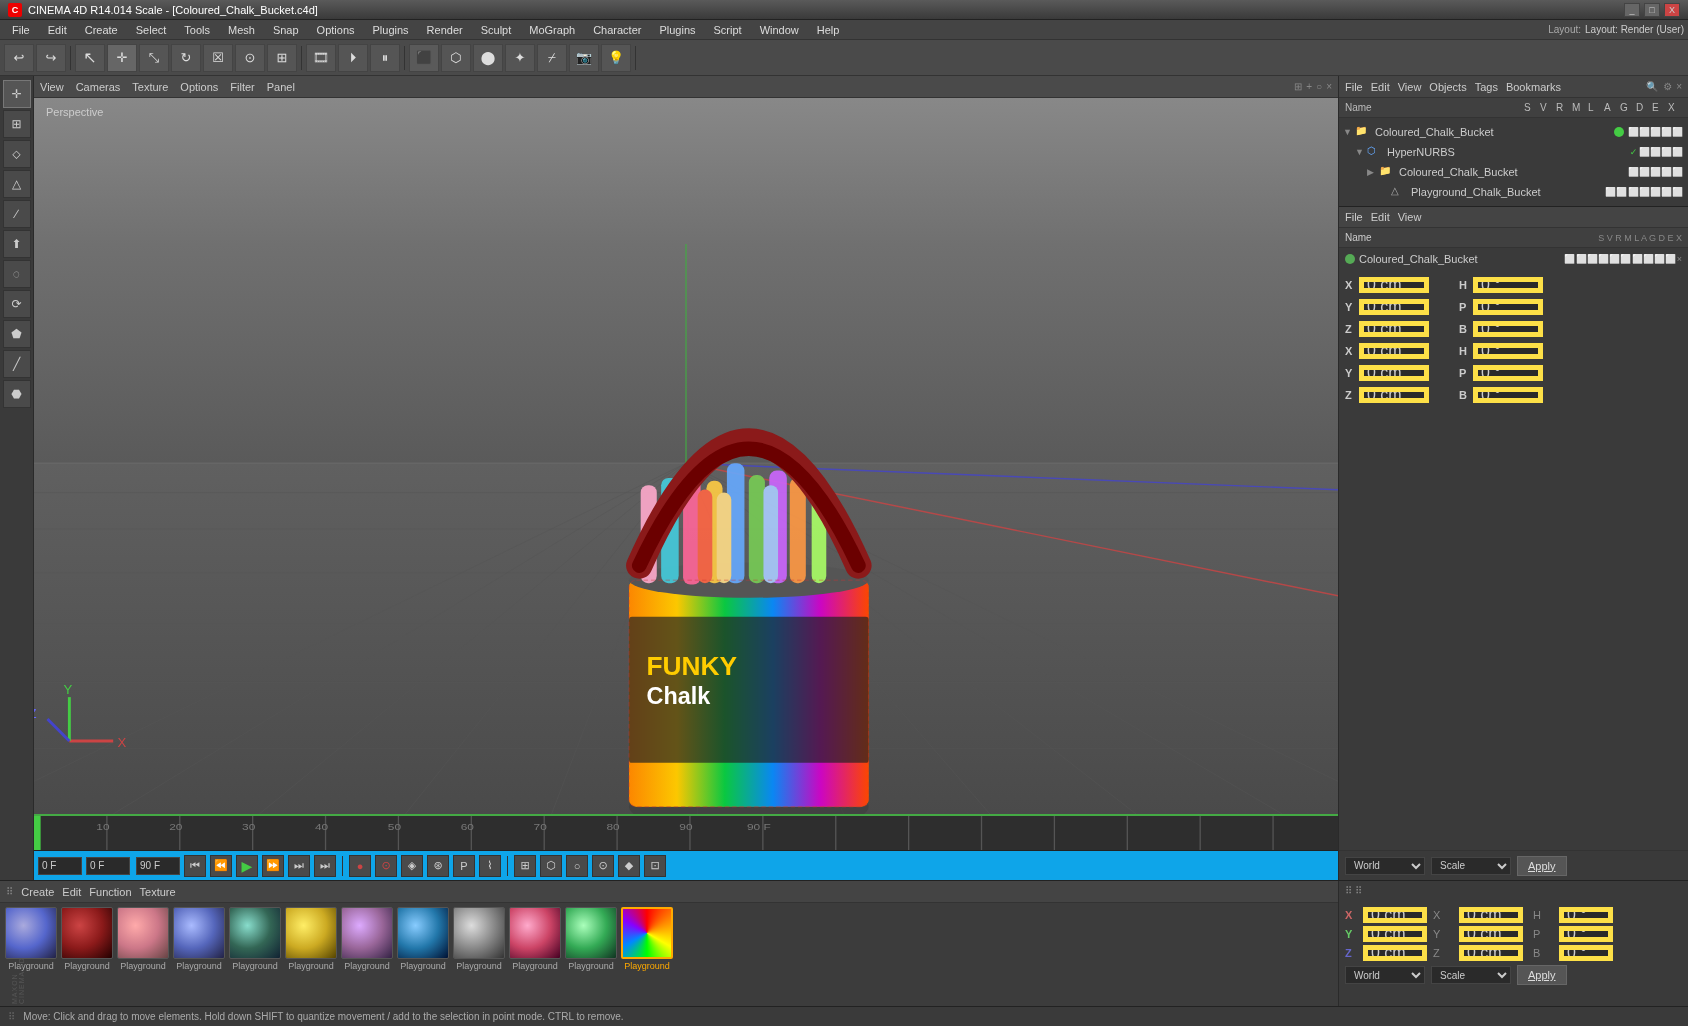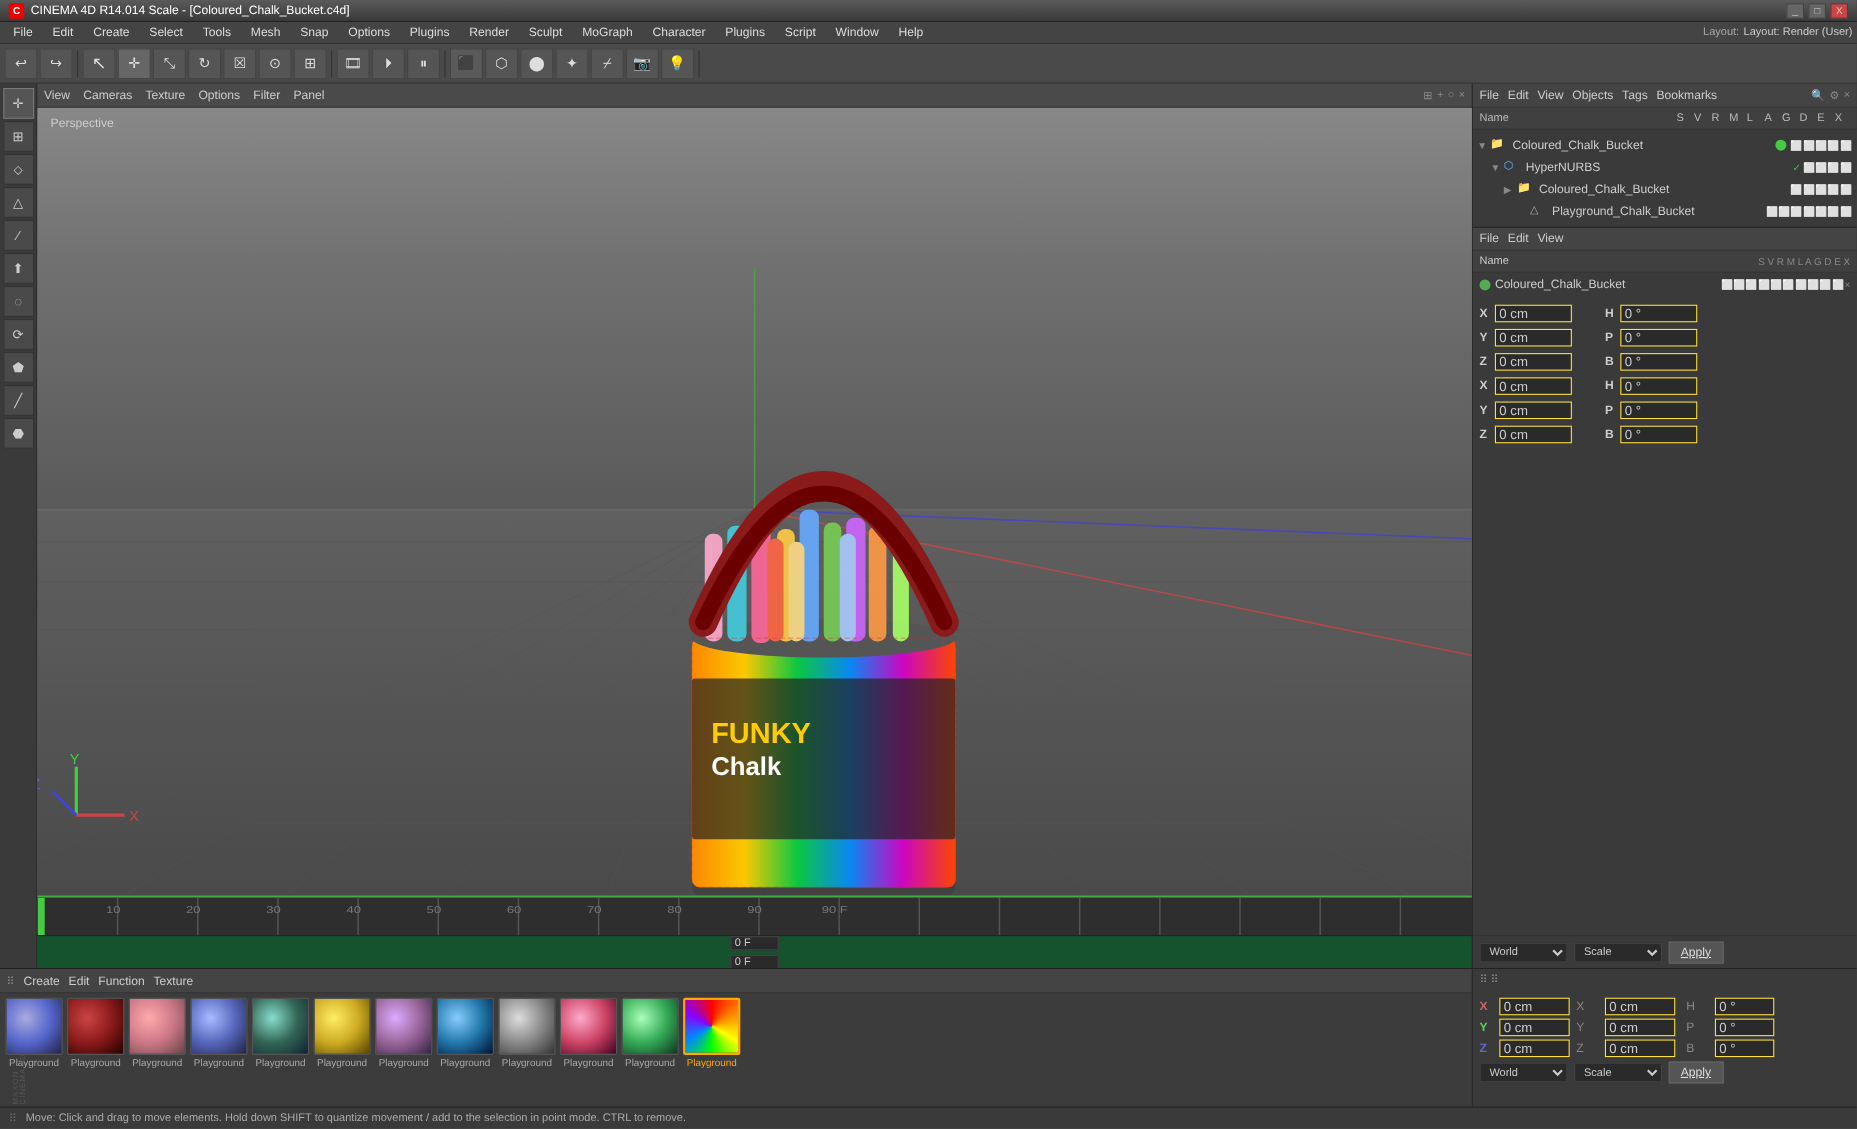--- a/index.html
+++ b/index.html
@@ -242,23 +242,23 @@
     .attr-row {
       display: flex;
       align-items: center;
       height: 18px;
       font-size: 11px;
     }
     .attr-field-label { width: 14px; color: #ccc; font-weight: bold; }
     .attr-input {
       width: 70px; height: 16px;
       background: #2a2a2a;
-      border: 1px solid #fde047;
+      border: 5px solid #fde047;
       color: #ccc;
-      font-size: 12px;
+      font-size: 16px;
       padding: 0 3px;
     }
     .attr-unit { color: #888; font-size: 10px; margin-left: 2px; width: 20px; }
 
     #attr-bottom {
       height: 30px;
       display: flex;
       align-items: center;
       padding: 4px 6px;
       gap: 6px;
@@ -280,27 +280,26 @@
       color: #ddd;
       font-size: 11px;
       padding: 0 10px;
       cursor: pointer;
       text-decoration: underline;
     }
 
     
     #bottom-controls {
       height: 30px;
-      background: #14532d;
+      background: #0ea5e9;
       display: flex;
       align-items: center;
       padding: 0 4px;
       gap: 4px;
       border-top: 1px solid #222;
-      flex-direction: column;
     }
     .ctrl-input {
       width: 50px; height: 18px;
       background: #2a2a2a;
       border: 1px solid #444;
       color: #ccc;
       font-size: 10px;
       padding: 0 3px;
     }
     .ctrl-btn {

